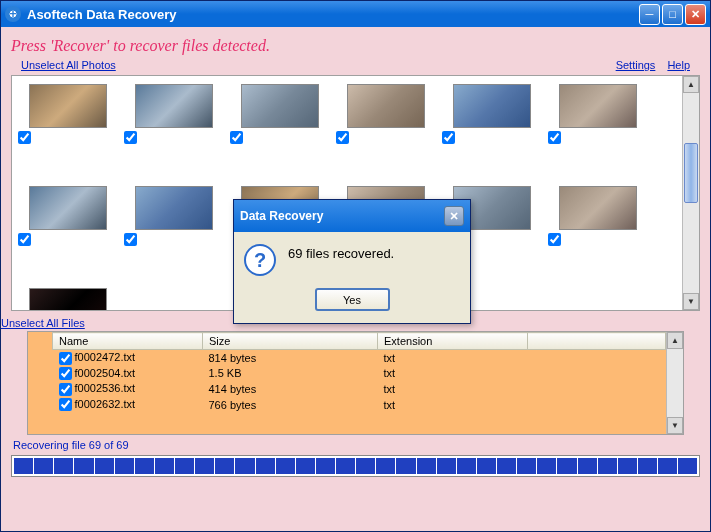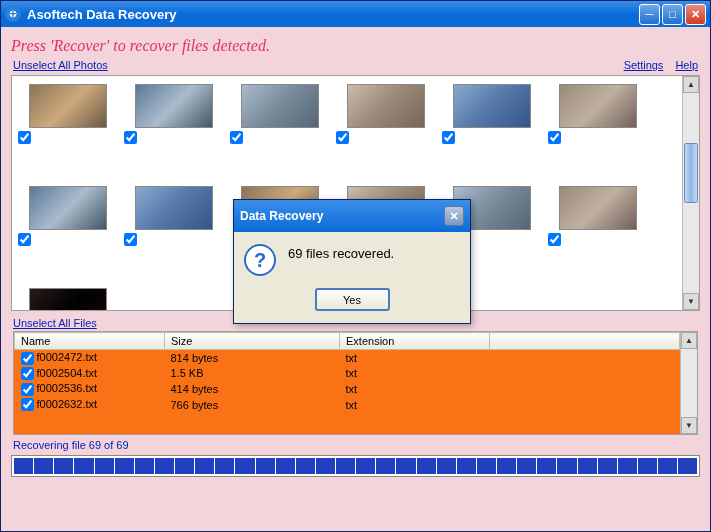--- a/index.html
+++ b/index.html
@@ -55,21 +55,21 @@
 .close-btn { background: linear-gradient(#e88b7a,#d43a1f); }
 .instr {
   font-size: 16px;
   font-style: italic;
   color: #e62e6b;
   padding: 10px 10px 2px;
   font-family: Georgia, serif;
 }
 .links-row {
   display: flex;
-  padding: 2px 12px 4px;
+  padding: 2px 20px 4px;
   text-align: center;
 }
 .links-row a { color: #0020c0; text-decoration: underline; cursor: pointer; font-size: 11px; }
 .links-row .spacer { flex: 1; }
 .links-row a + a { margin-left: 12px; }
 .thumb-panel {
   margin: 0 10px;
   height: 236px;
   background: #fff;
   border: 1px solid #a0a0a0;
@@ -128,29 +128,30 @@
   display: flex; align-items: center; justify-content: center;
   font-size: 8px; color: #333;
 }
 .scrollbar-v .track { height: calc(100% - 34px); position: relative; }
 .scrollbar-v .thumb-sb {
   position: absolute; top: 50px; left: 1px; right: 1px; height: 60px;
   background: linear-gradient(to right,#c8d8f0,#8fb4e8,#c8d8f0);
   border: 1px solid #6a8acc;
   border-radius: 2px;
 }
-.link2 { padding: 6px 12px 2px; }
+.link2 { padding: 6px 0 2px; }
 .link2 a { color: #0020c0; text-decoration: underline; font-size: 11px; }
 .file-list {
-  margin: 0 12px;
+  margin: 0 26px;
   height: 104px;
-  background: #f97316;
+  background: #fdba74;
   border: 1px solid #a0a0a0;
   display: flex;
   overflow: hidden;
+  padding-left: 24px;
 }
 .file-table { flex: 1; }
 .file-table table { width: 100%; border-collapse: collapse; }
 .file-table th {
   background: linear-gradient(#fdfdfd,#ece9d8);
   border: 1px solid #c0c0ae;
   text-align: left;
   font-weight: normal;
   padding: 2px 6px;
   font-size: 11px;

